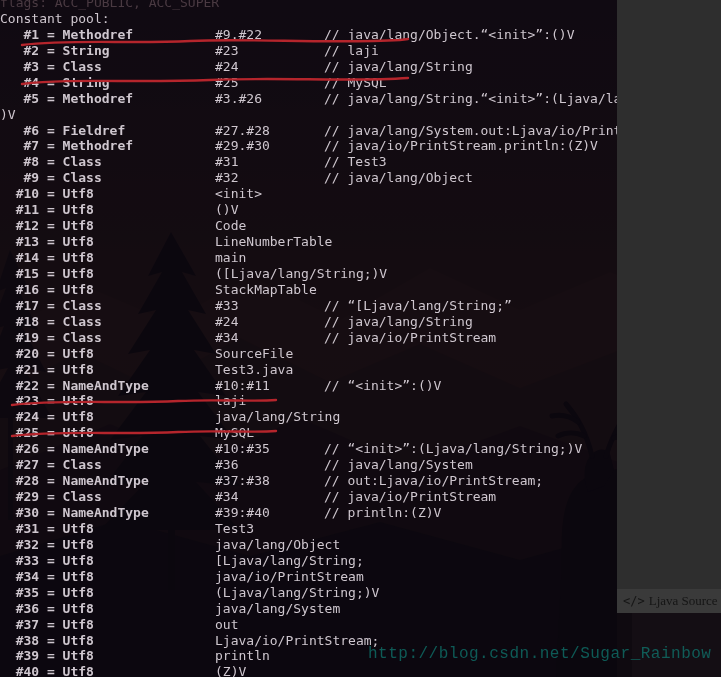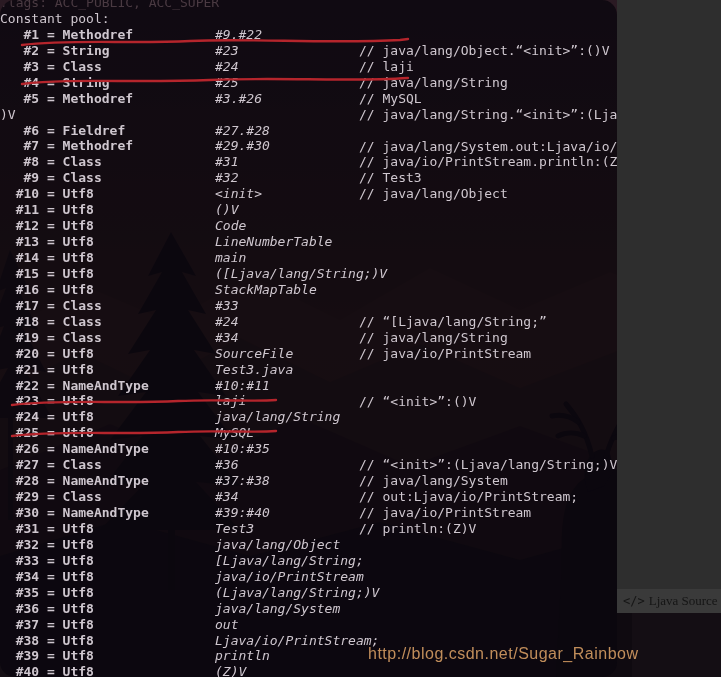--- a/index.html
+++ b/index.html
@@ -38,38 +38,37 @@
 
   
   #terminal {
     position: absolute;
     left: 0;
     top: 0;
     width: 617px;
     height: 677px;
     background: rgba(10, 6, 14, 0.80);
     overflow: hidden;
-    border-radius: 15px;
   }
   #term-body {
     position: absolute;
     left: 0;
     top: -5px;
     width: 100%;
     font-size: 13px;
     line-height: 15.95px;
     color: #cfc7cf;
     white-space: pre;
     letter-spacing: 0px;
   }
   .trow { height: 15.95px; position: relative; }
   .c-idx   { position: absolute; left: 0px;   white-space: pre; font-weight: bold; }
   .c-head  { position: absolute; left: 0px;   white-space: pre; }
-  .c-val   { position: absolute; left: 215px; white-space: pre; font-style: italic; }
-  .c-cmt   { position: absolute; left: 359px; white-space: pre; margin-top: 16px; }
+  .c-val   { position: absolute; left: 215px; white-space: pre; }
+  .c-cmt   { position: absolute; left: 324px; white-space: pre; }
   .wrapline{ position: absolute; left: 0px;   white-space: pre; }
 
   
   #annotations {
     position: absolute;
     inset: 0;
     pointer-events: none;
   }
   #annotations svg { position: absolute; inset: 0; width: 721px; height: 677px; }
 
@@ -103,23 +102,23 @@
     font-family: "DejaVu Sans Mono", monospace;
     font-size: 12px;
     color: #151515;
   }
 
   
   #watermark {
     position: absolute;
     left: 368px;
     top: 645px;
-    font-family: Liberation Sans, sans-serif;
+    font-family: Liberation Mono, monospace;
     font-size: 16px;
-    color: #fdba74;
+    color: #0f766e;
     opacity: 0.75;
     white-space: nowrap;
     letter-spacing: 0.5px;
   }
 
   
   .faint { color: #4a3a42; }
 </style>
 </head>
 <body>

